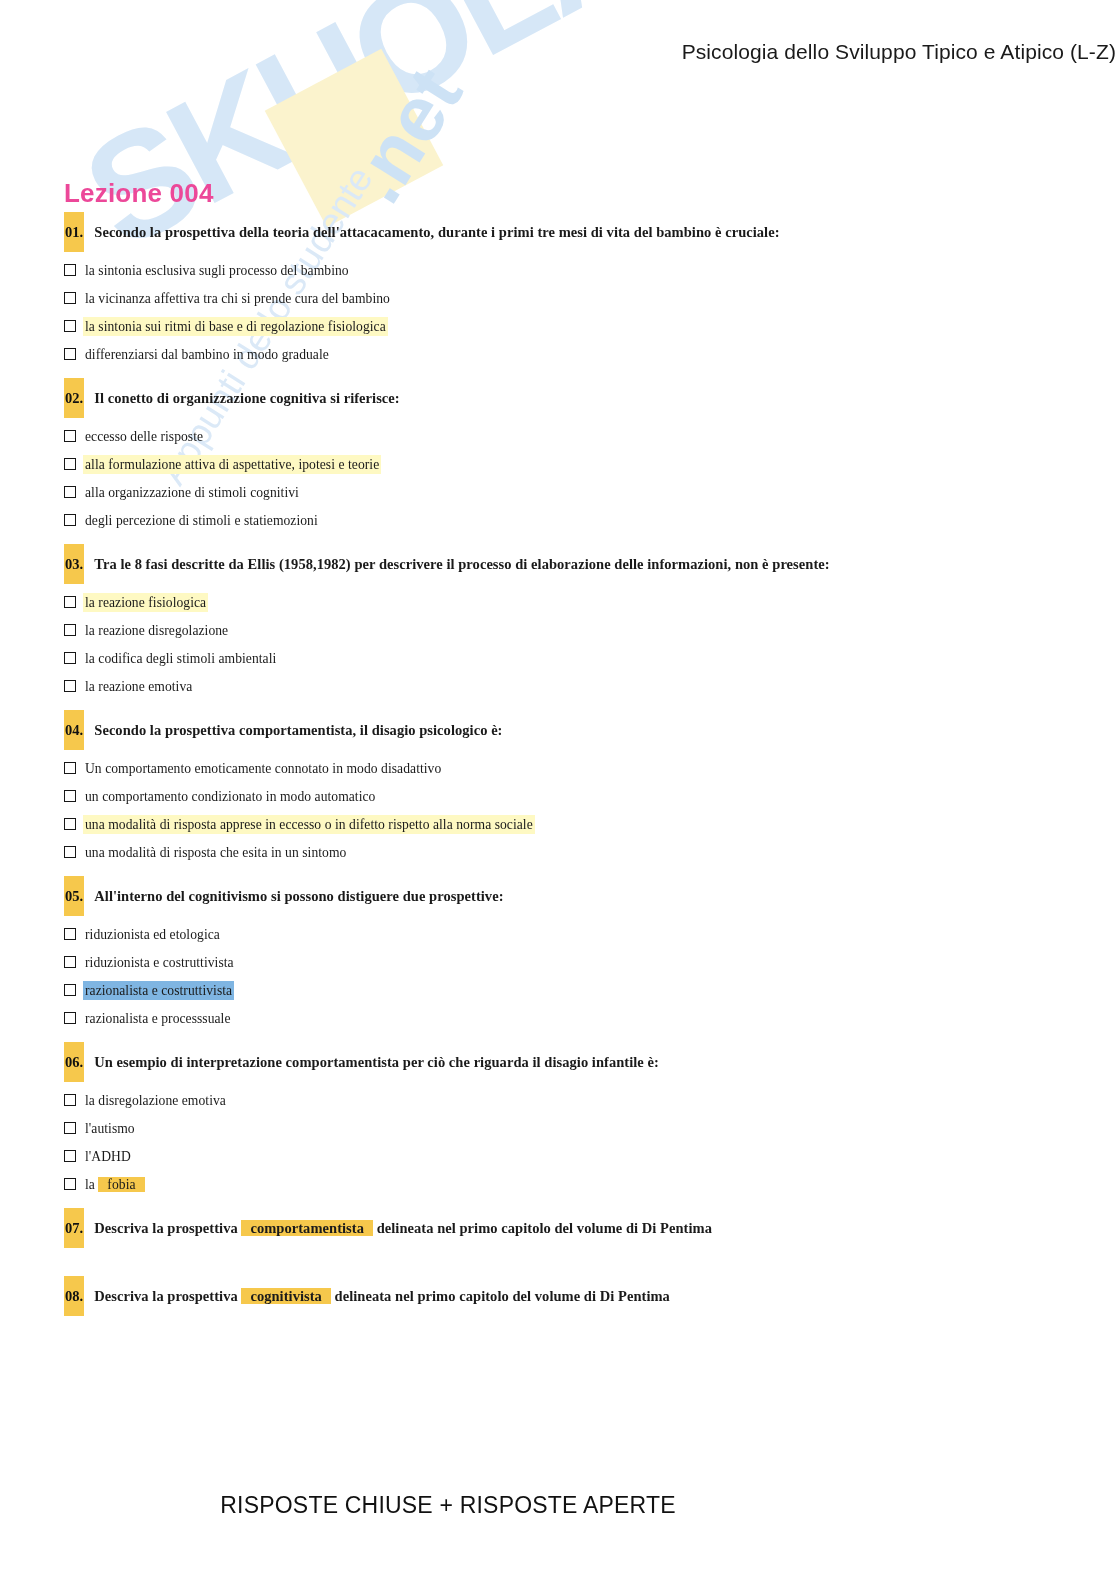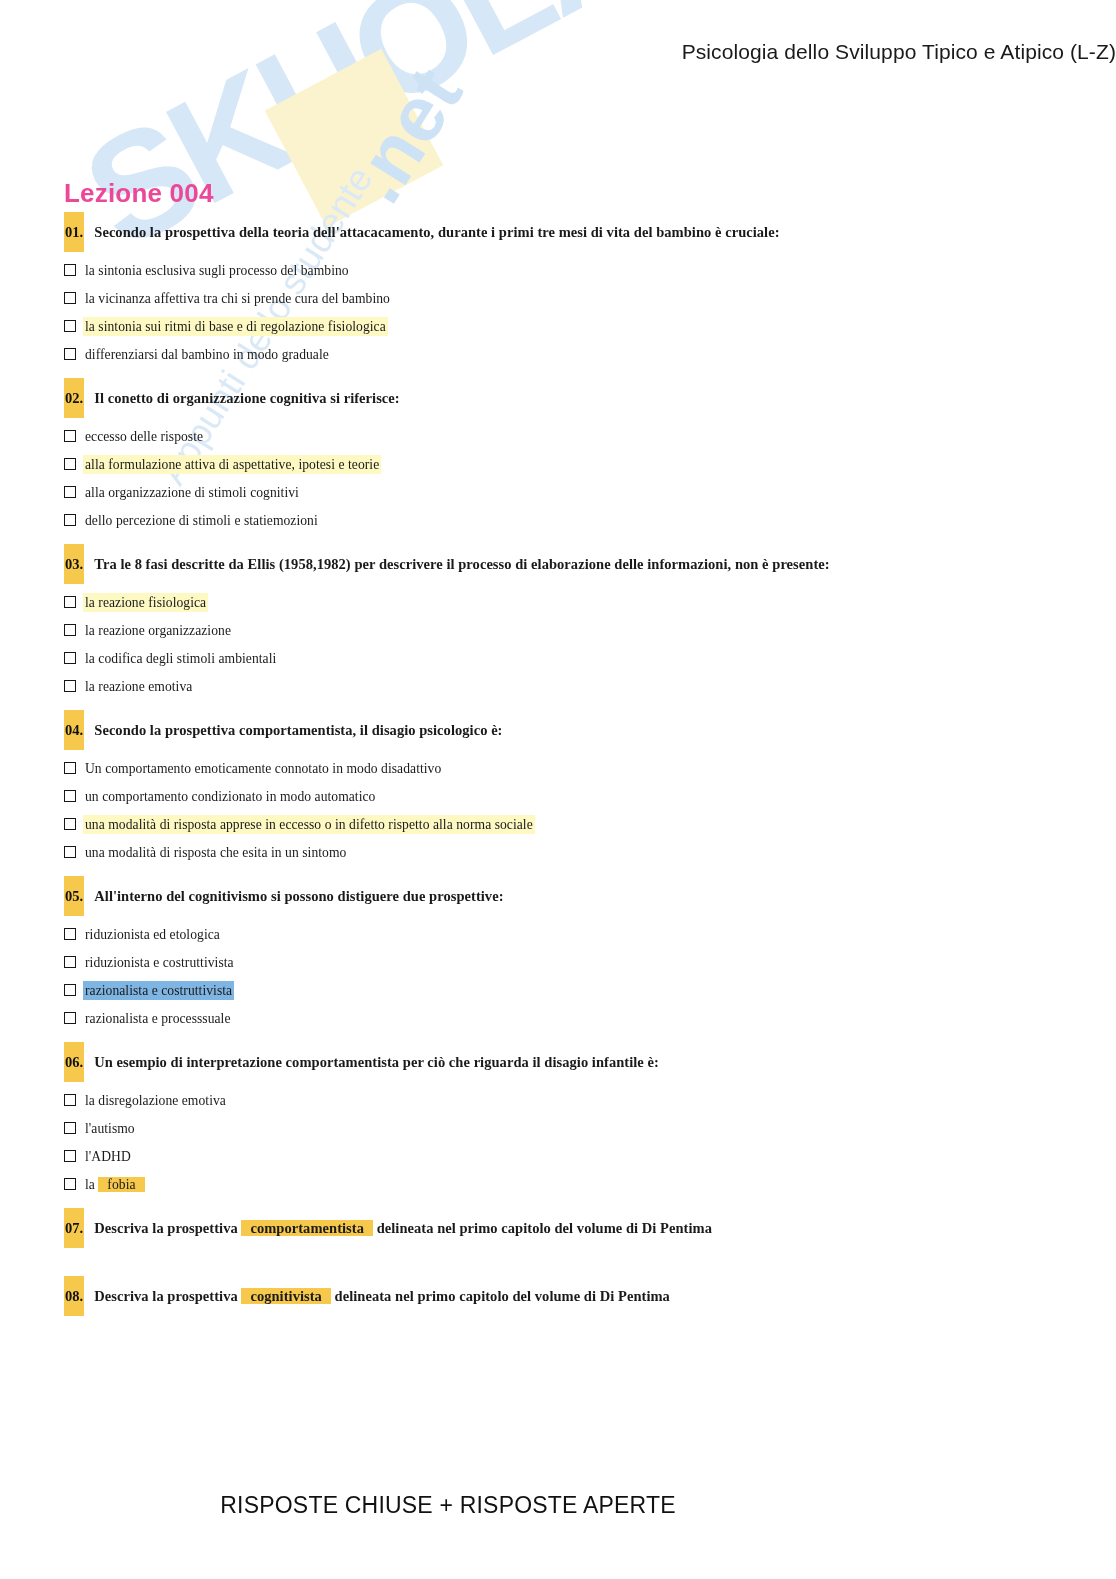--- a/index.html
+++ b/index.html
@@ -224,35 +224,35 @@
           <div class="option-row">
             <span class="checkbox"></span>
             <span class="opt-text hl-yellow">alla formulazione attiva di aspettative, ipotesi e teorie</span>
           </div>
           <div class="option-row">
             <span class="checkbox"></span>
             <span class="opt-text">alla organizzazione di stimoli cognitivi</span>
           </div>
           <div class="option-row">
             <span class="checkbox"></span>
-            <span class="opt-text">dello percezione di stimoli e statiemozioni</span>
+            <span class="opt-text">degli percezione di stimoli e statiemozioni</span>
           </div>
         </div>
         <div class="question-block">
           <div class="q-head">
             <span class="q-num">03.</span>
             <span class="q-text">Tra le 8 fasi descritte da Ellis (1958,1982) per descrivere il processo di elaborazione delle informazioni, non è presente:</span>
           </div>
           <div class="option-row">
             <span class="checkbox"></span>
             <span class="opt-text hl-yellow">la reazione fisiologica</span>
           </div>
           <div class="option-row">
             <span class="checkbox"></span>
-            <span class="opt-text">la reazione organizzazione</span>
+            <span class="opt-text">la reazione disregolazione</span>
           </div>
           <div class="option-row">
             <span class="checkbox"></span>
             <span class="opt-text">la codifica degli stimoli ambientali</span>
           </div>
           <div class="option-row">
             <span class="checkbox"></span>
             <span class="opt-text">la reazione emotiva</span>
           </div>
         </div>

